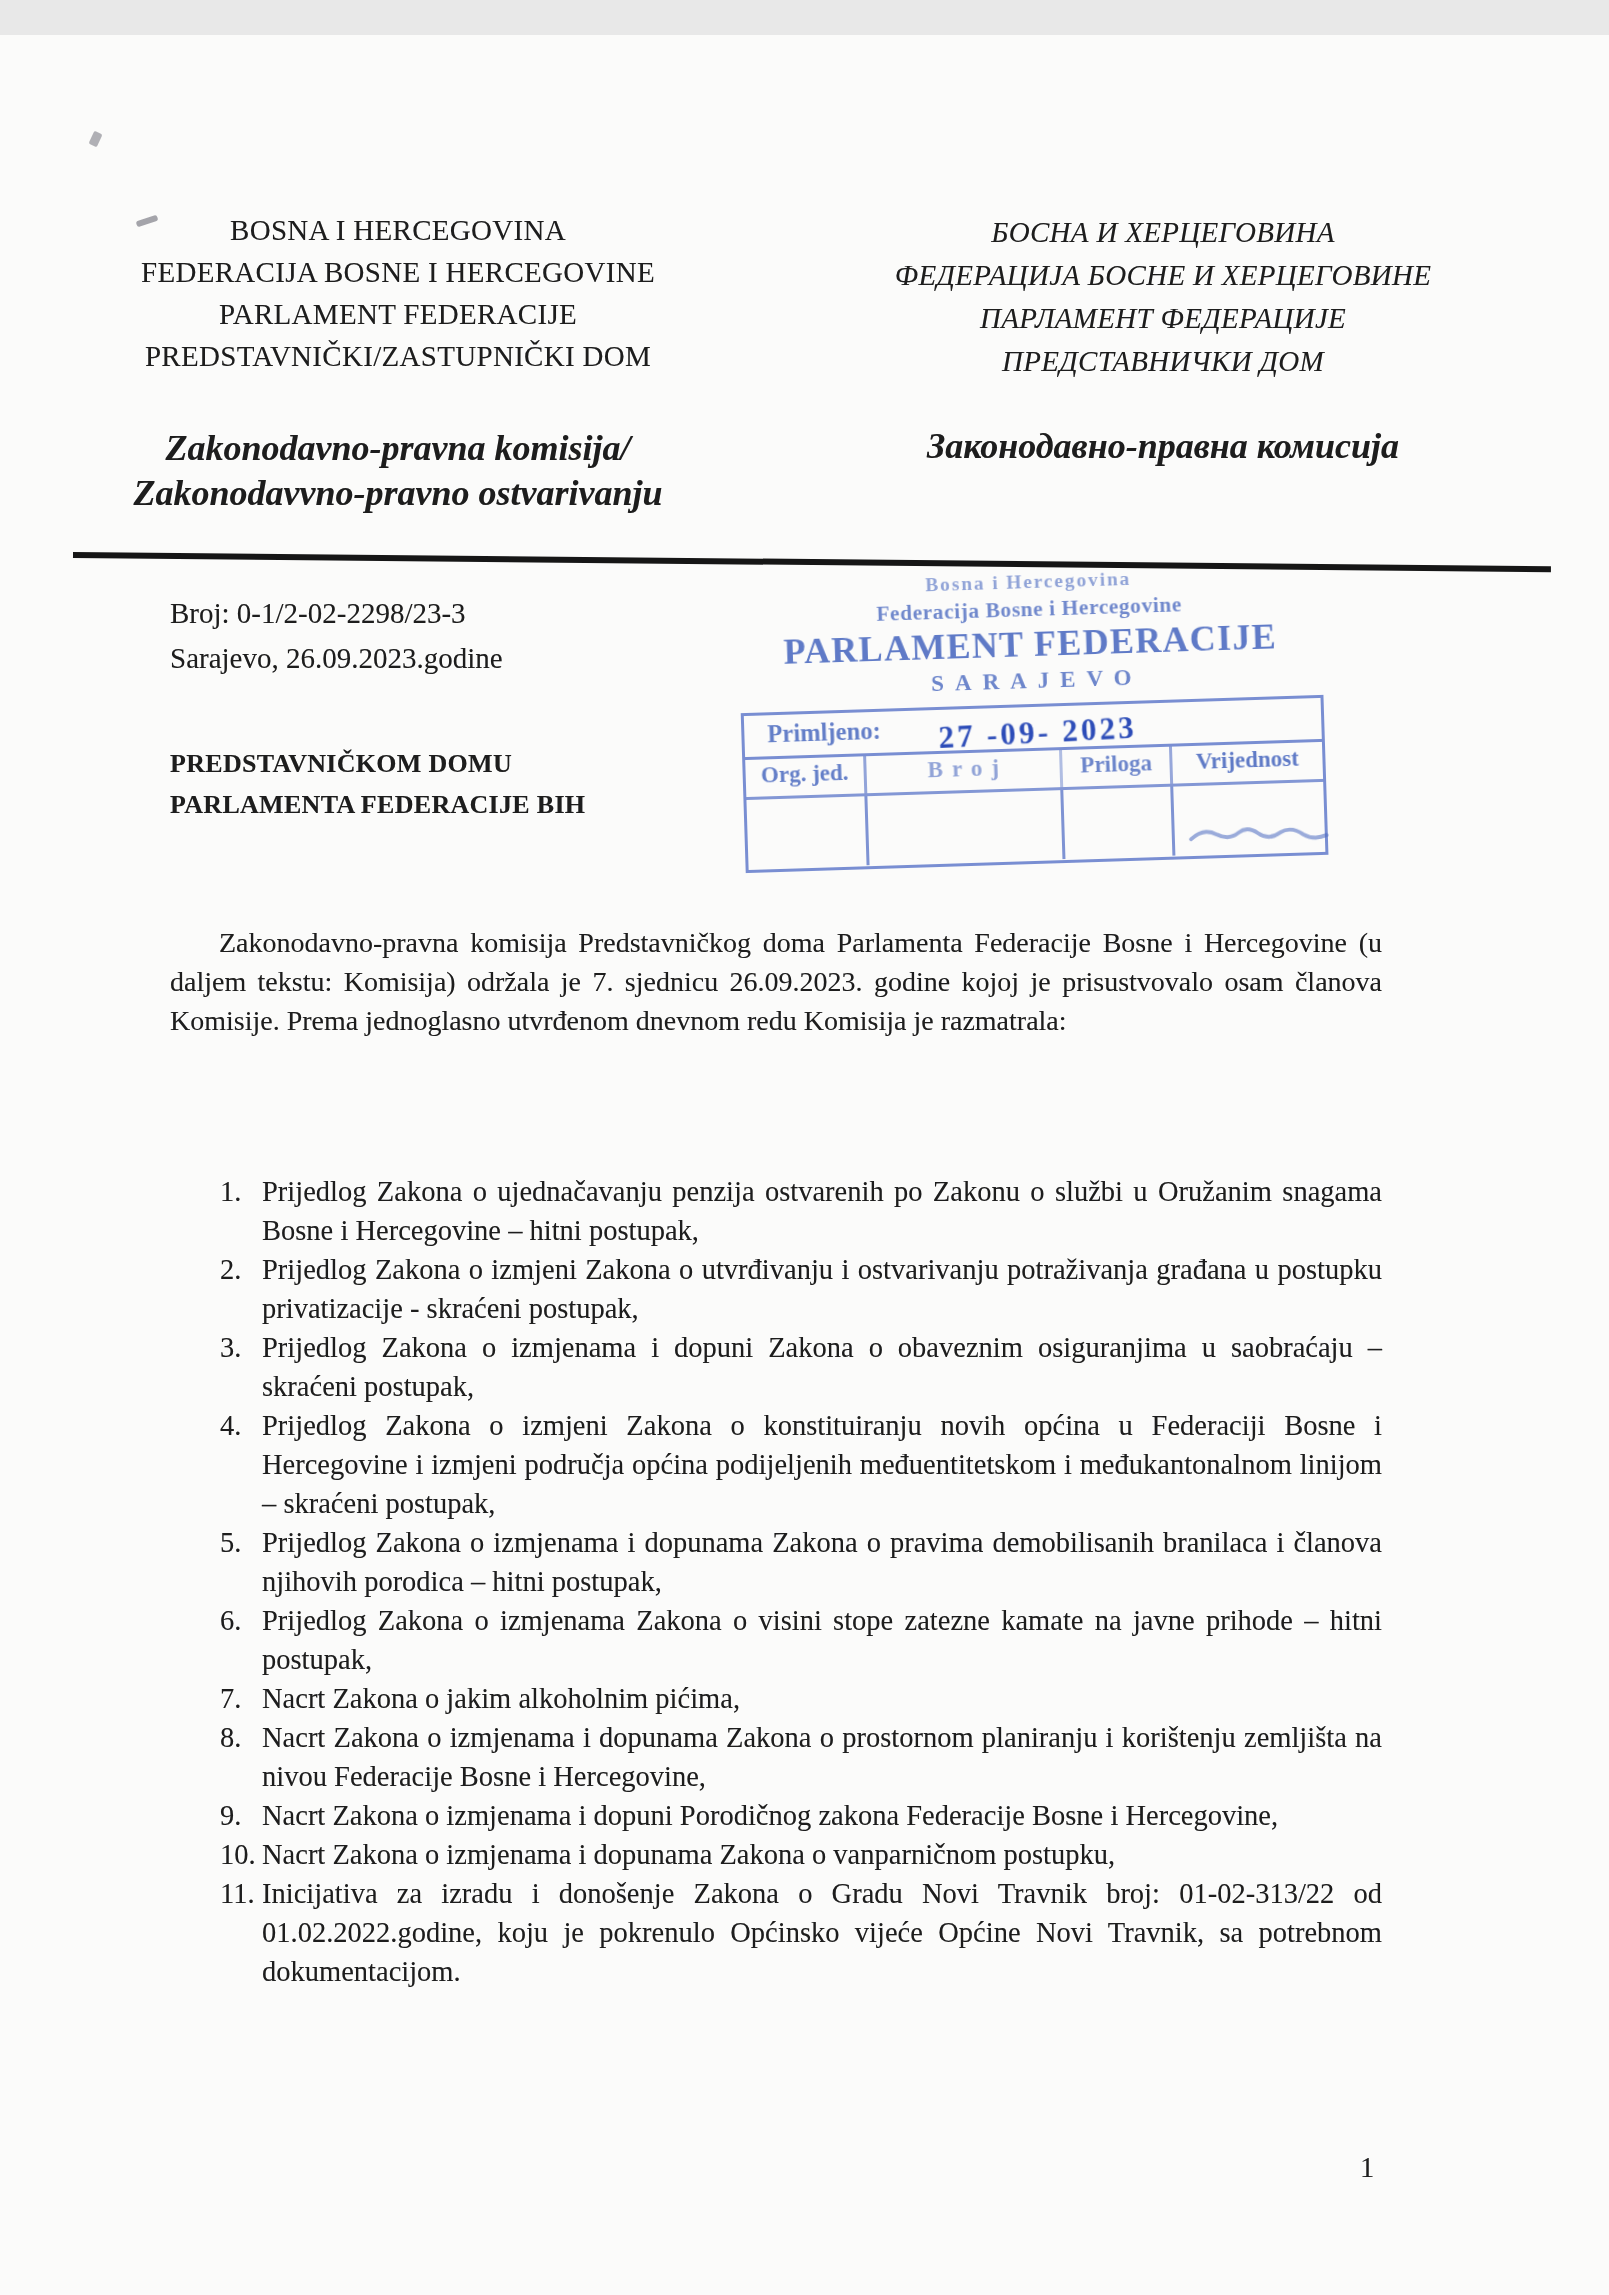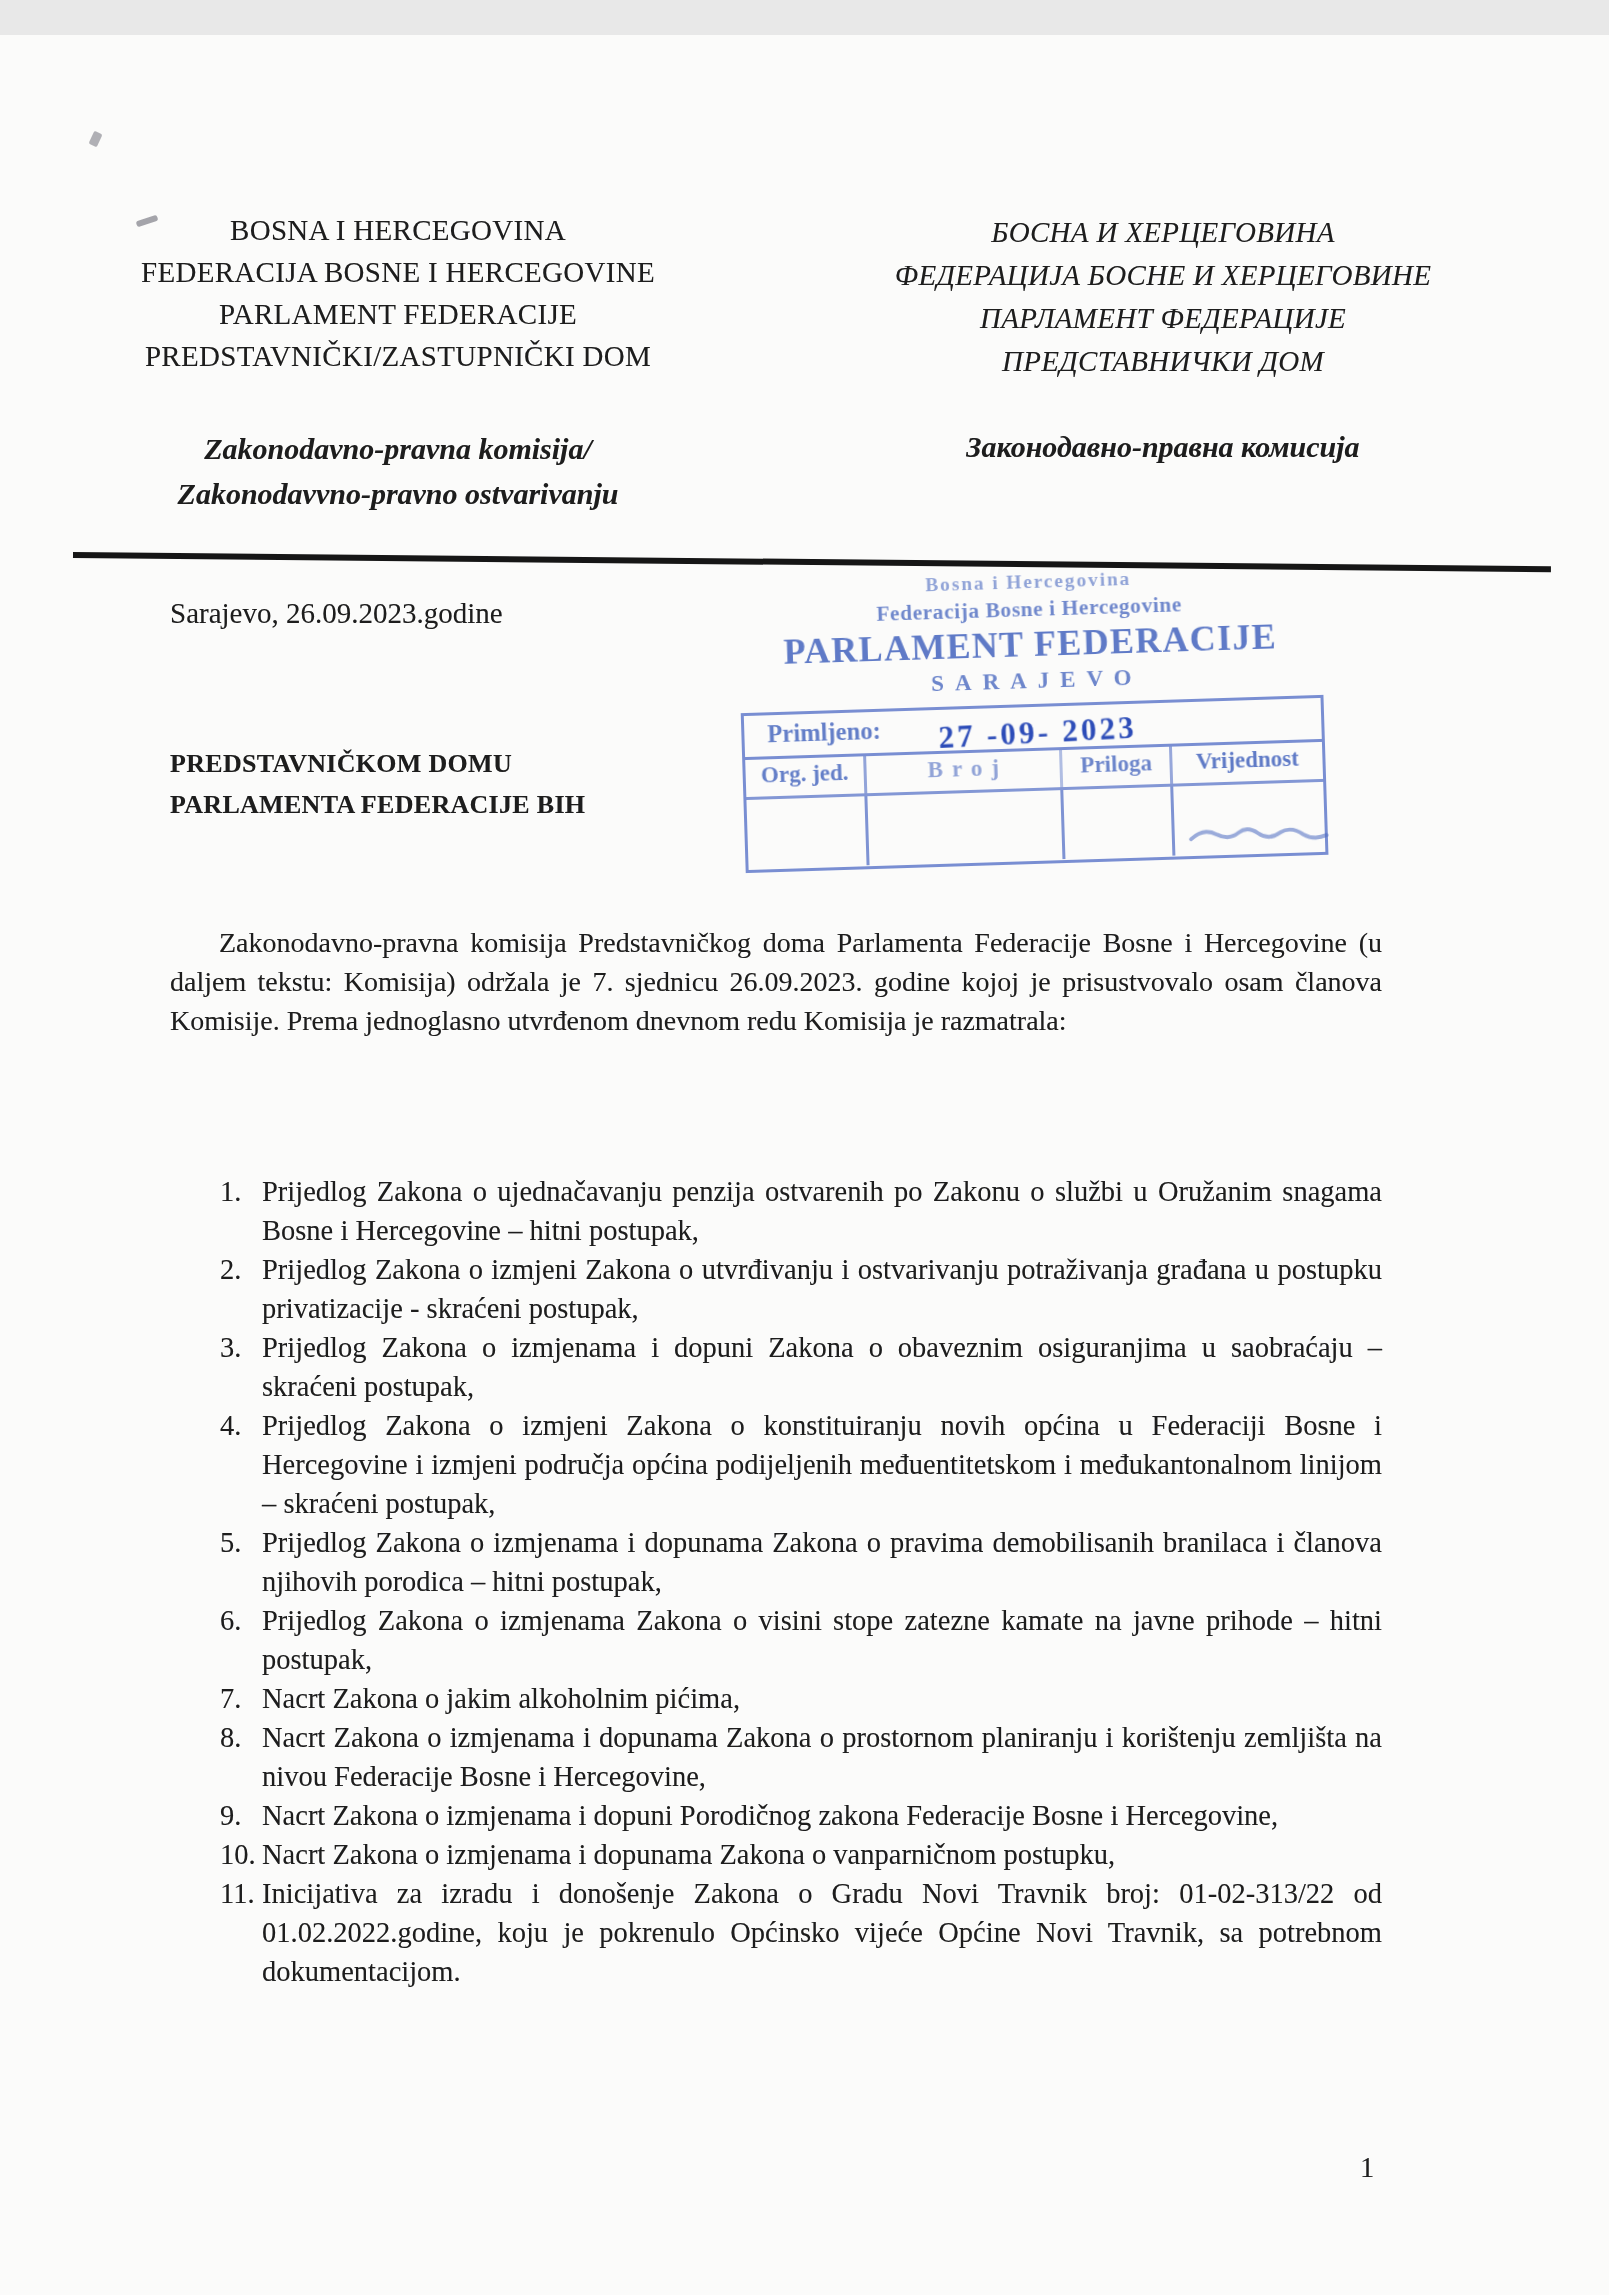--- a/index.html
+++ b/index.html
@@ -6,21 +6,21 @@
   .page {
     position:relative; width:1610px; height:2295px;
     background:#fbfbfa; overflow:hidden;
     font-family:"Liberation Serif", serif; color:#1d1d1d;
     text-shadow:0 0 0.6px rgba(0,0,0,.28);
     margin-top:35px;
   }
   .hdr { position:absolute; text-align:center; }
   .hdr-left  { left:97px;  top:174px; width:602px; font-size:29px; line-height:42px; letter-spacing:0.3px; }
   .hdr-right { left:852px; top:176px; width:622px; font-size:29px; line-height:43px; letter-spacing:0.3px;font-style:italic; }
-  .committee { position:absolute; text-align:center; font-style:italic; font-weight:bold; font-size:30px; line-height:45px; }
+  .committee { position:absolute; text-align:center; font-style:italic; font-weight:bold; font-size:36px; line-height:45px; }
   .committee-left  { left:97px;  top:391px; width:602px; }
   .committee-right { left:852px; top:389px; width:622px; }
 
   .rule { position:absolute; left:73px; top:517px; width:1478px; height:5.8px; background:#161616;
           transform:rotate(.55deg); transform-origin:left center; }
 
   .meta { position:absolute; left:170px; top:556px; font-size:29px; line-height:45px; }
   .addressee { position:absolute; left:170px; top:708px; font-size:26px; line-height:41px; font-weight:bold; letter-spacing:0.3px; }
 
   .intro { position:absolute; left:170px; top:888px; width:1212px; margin:0;
@@ -98,20 +98,21 @@
     <div>ПАРЛАМЕНТ ФЕДЕРАЦИЈЕ</div>
     <div>ПРЕДСТАВНИЧКИ ДОМ</div>
   </div>
   <div class="committee committee-right">
     <div>Законодавно-правна комисија</div>
   </div>
 
   <div class="rule"></div>
 
   <div class="meta">
+    <div>Broj: 0-1/2-02-2298/23-3</div>
     <div>Sarajevo, 26.09.2023.godine</div>
   </div>
 
   <div class="stamp">
     <div class="s1">Bosna i Hercegovina</div>
     <div class="s2">Federacija Bosne i Hercegovine</div>
     <div class="s3">PARLAMENT FEDERACIJE</div>
     <div class="s4">SARAJEVO</div>
     <div class="stamp-table">
       <div class="srow1">

